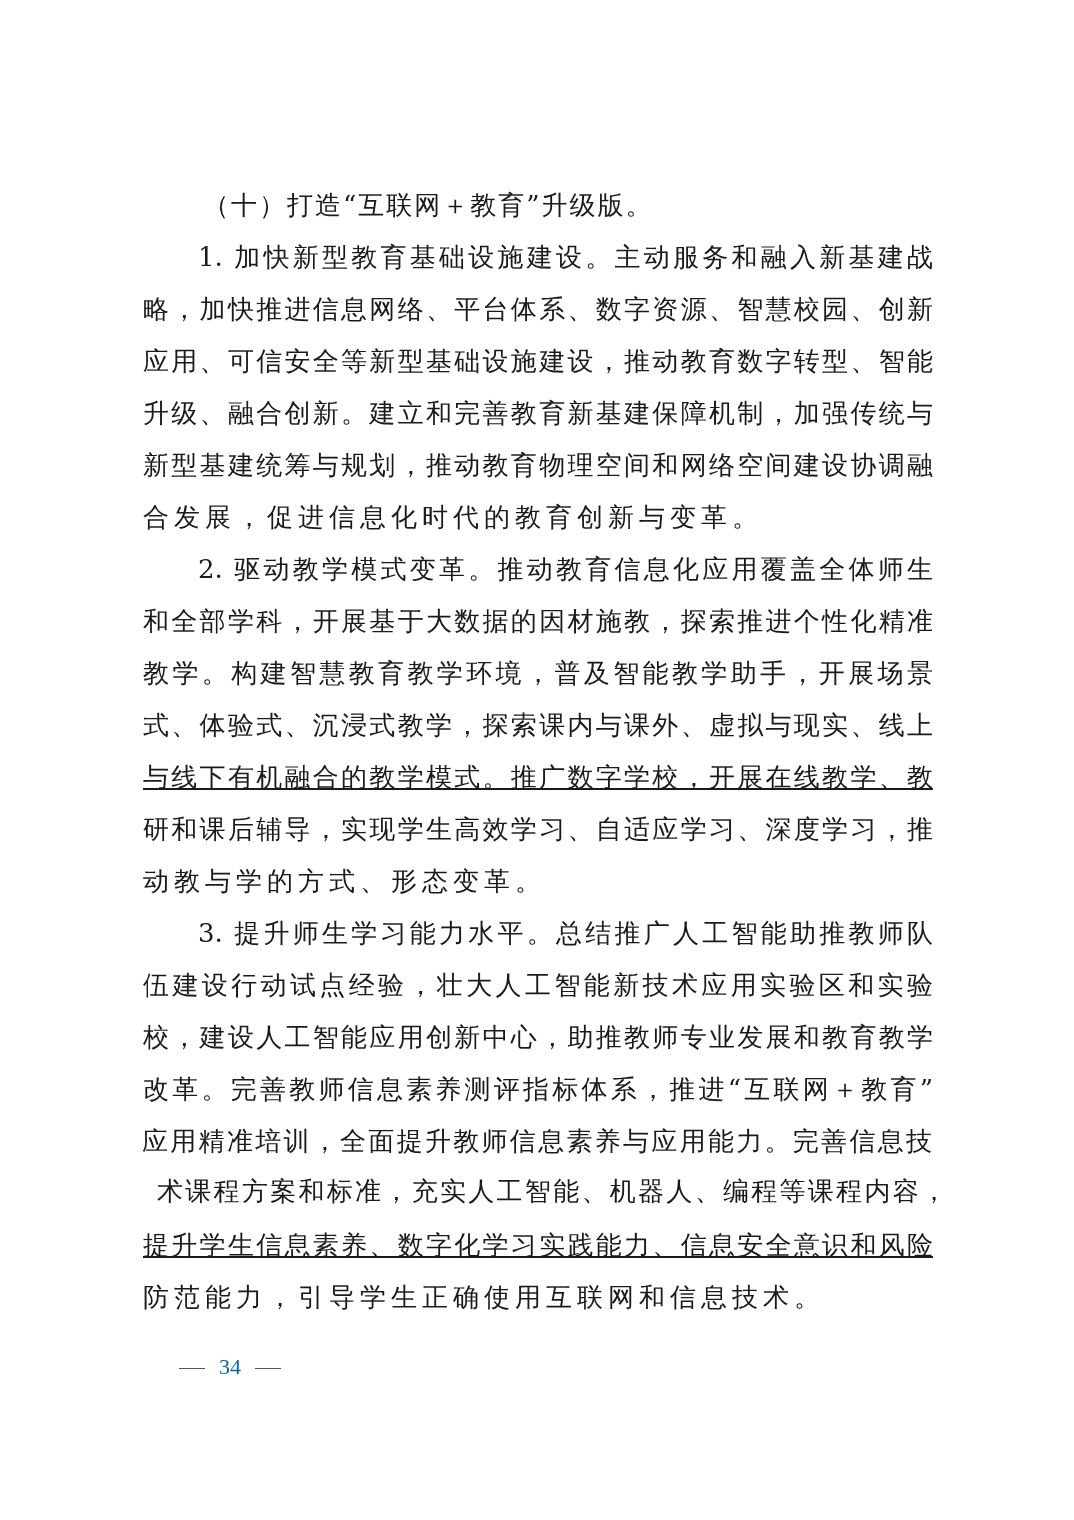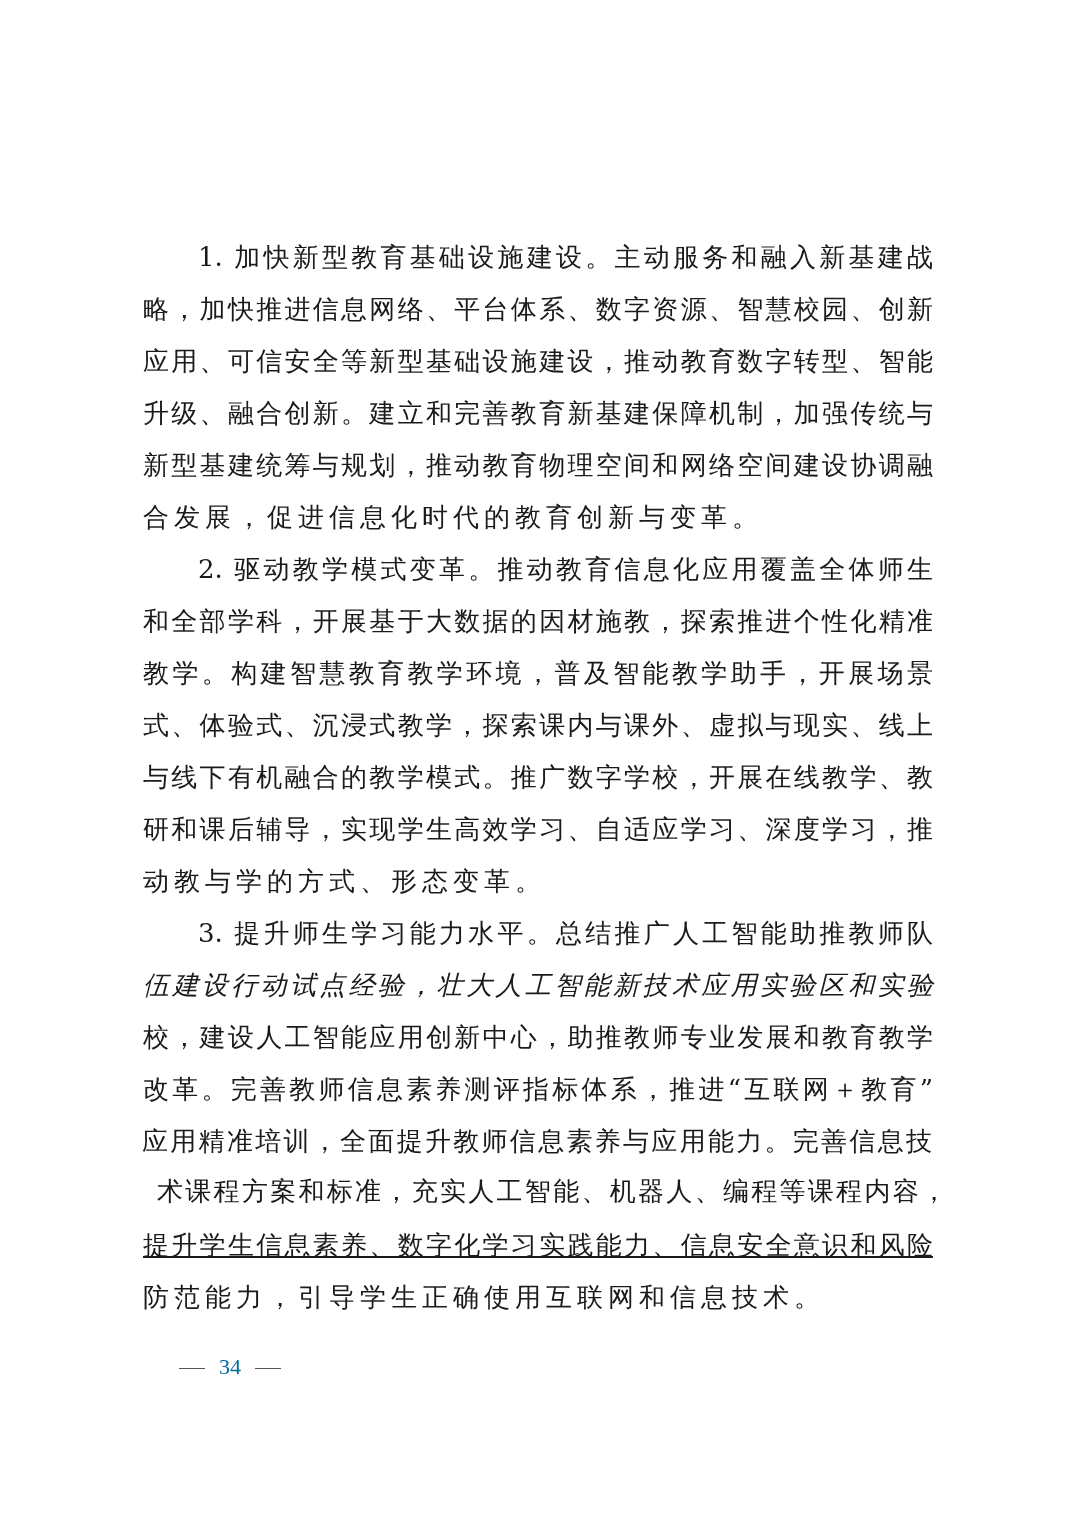--- a/index.html
+++ b/index.html
@@ -14,43 +14,44 @@
   .pagenum { position: absolute; left: 165px; top: 1352px; font-size: 22px; line-height: 30px;
              white-space: nowrap; color: #0369a1; font-family: "Liberation Serif", serif; }
   .pagenum .dash { display: inline-block; width: 26px; height: 1px; background: #555;
                    vertical-align: middle; margin: 0 14px; }
 </style>
 </head>
 <body>
 
 <div class="page">
 
+  <div class="heading">（十）打造“互联网＋教育”升级版。</div>
 
   <div>
     <div class="line" style="left:198px; top:240px; width:735px;">1. 加快新型教育基础设施建设。主动服务和融入新基建战</div>
     <div class="line" style="left:143px; top:292px; width:790px;">略，加快推进信息网络、平台体系、数字资源、智慧校园、创新</div>
     <div class="line" style="left:143px; top:344px; width:790px;">应用、可信安全等新型基础设施建设，推动教育数字转型、智能</div>
     <div class="line" style="left:143px; top:396px; width:790px;">升级、融合创新。建立和完善教育新基建保障机制，加强传统与</div>
     <div class="line" style="left:143px; top:448px; width:790px;">新型基建统筹与规划，推动教育物理空间和网络空间建设协调融</div>
     <div class="line last" style="left:143px; top:500px; width:790px; letter-spacing:5px;">合发展，促进信息化时代的教育创新与变革。</div>
   </div>
 
   <div>
     <div class="line" style="left:198px; top:552px; width:735px;">2. 驱动教学模式变革。推动教育信息化应用覆盖全体师生</div>
     <div class="line" style="left:143px; top:604px; width:790px;">和全部学科，开展基于大数据的因材施教，探索推进个性化精准</div>
     <div class="line" style="left:143px; top:656px; width:790px;">教学。构建智慧教育教学环境，普及智能教学助手，开展场景</div>
     <div class="line" style="left:143px; top:708px; width:790px;">式、体验式、沉浸式教学，探索课内与课外、虚拟与现实、线上</div>
-    <div class="line" style="left:143px; top:760px; width:790px;">与线下有机融合的教学模式。推广数字学校，开展在线教学、教</div>
+    <div class="line" style="left:143px; top:760px; width:790px;text-decoration:underline;">与线下有机融合的教学模式。推广数字学校，开展在线教学、教</div>
     <div class="line" style="left:143px; top:812px; width:790px;">研和课后辅导，实现学生高效学习、自适应学习、深度学习，推</div>
     <div class="line last" style="left:143px; top:864px; width:790px; letter-spacing:5px;">动教与学的方式、形态变革。</div>
   </div>
 
   <div>
     <div class="line" style="left:198px; top:916px; width:735px;">3. 提升师生学习能力水平。总结推广人工智能助推教师队</div>
-    <div class="line" style="left:143px; top:968px; width:790px;font-style:italic;">伍建设行动试点经验，壮大人工智能新技术应用实验区和实验</div>
+    <div class="line" style="left:143px; top:968px; width:790px;">伍建设行动试点经验，壮大人工智能新技术应用实验区和实验</div>
     <div class="line" style="left:143px; top:1020px; width:790px;">校，建设人工智能应用创新中心，助推教师专业发展和教育教学</div>
     <div class="line" style="left:143px; top:1072px; width:790px;">改革。完善教师信息素养测评指标体系，推进“互联网＋教育”</div>
     <div class="line" style="left:142px; top:1124px; width:790px;">应用精准培训，全面提升教师信息素养与应用能力。完善信息技</div>
     <div class="line" style="left:157px; top:1176px; width:790px;font-family:Liberation Mono, monospace;">术课程方案和标准，充实人工智能、机器人、编程等课程内容，</div>
     <div class="line" style="left:143px; top:1228px; width:790px;text-decoration:underline;">提升学生信息素养、数字化学习实践能力、信息安全意识和风险</div>
     <div class="line last" style="left:143px; top:1280px; width:790px; letter-spacing:5px;">防范能力，引导学生正确使用互联网和信息技术。</div>
   </div>
 
   <div class="pagenum">
     <span class="dash"></span><span>34</span><span class="dash"></span>

